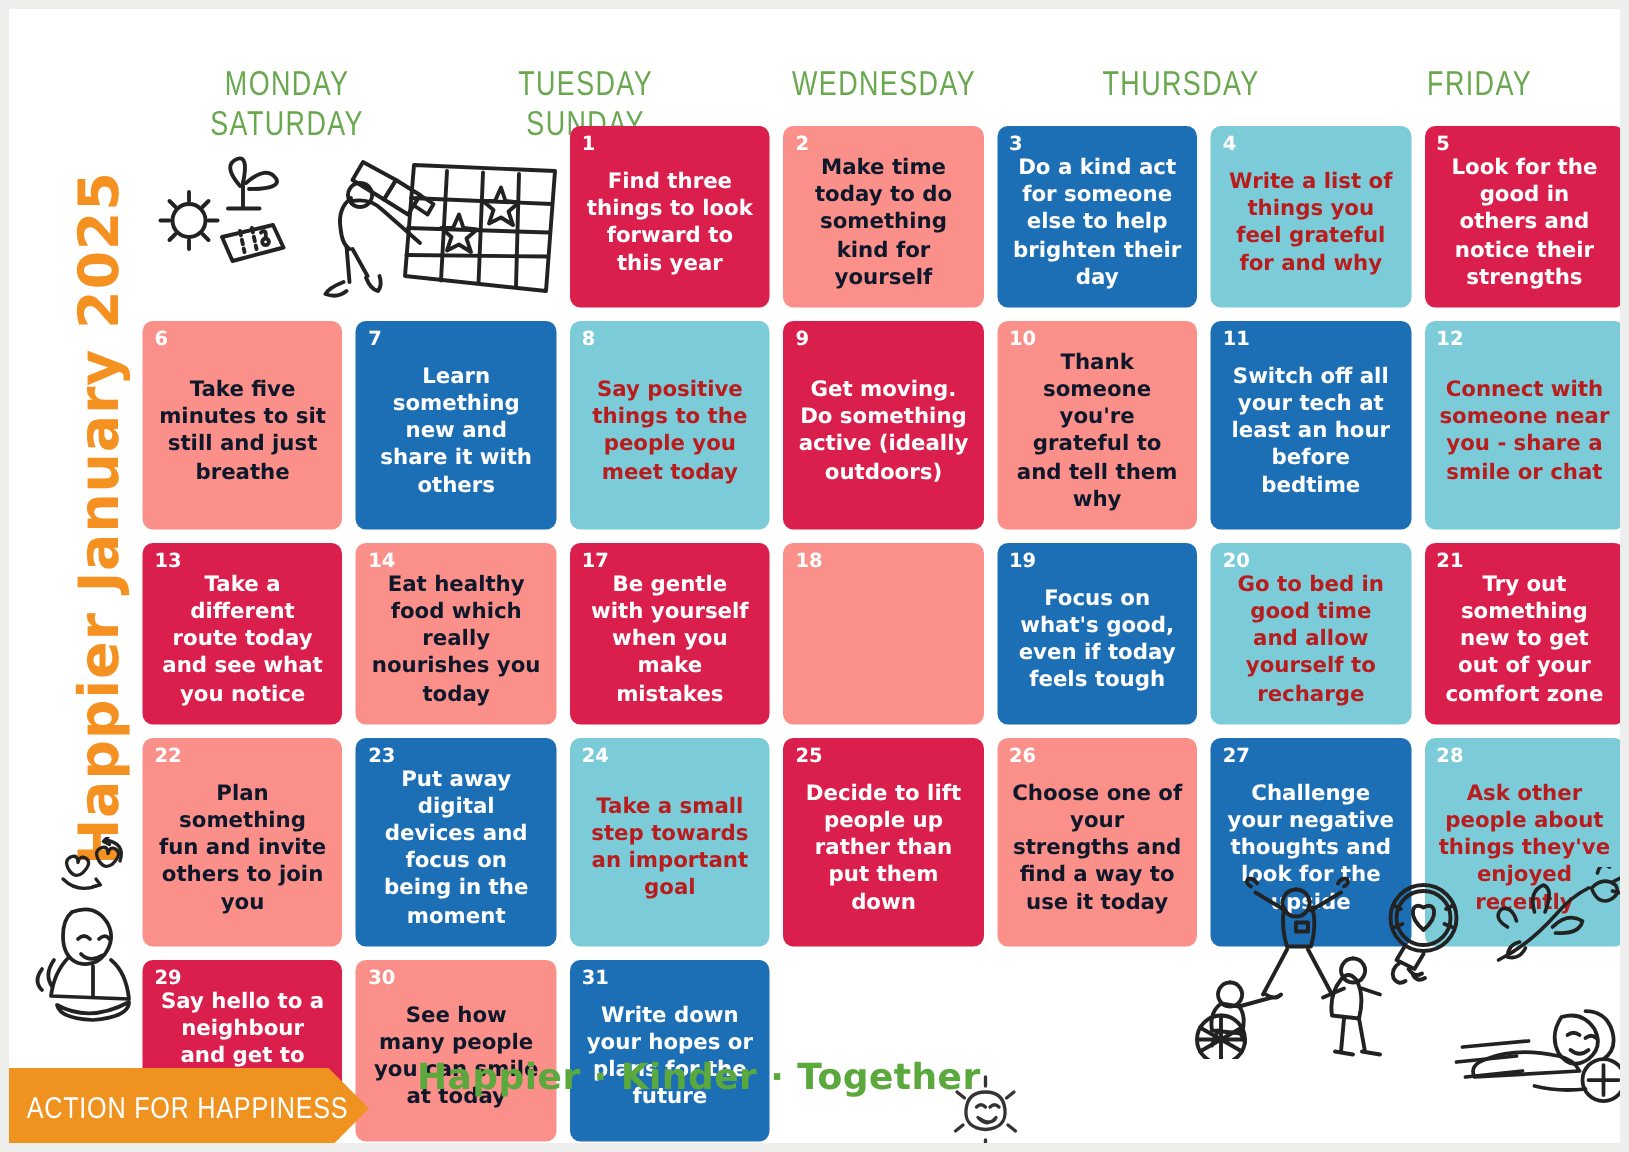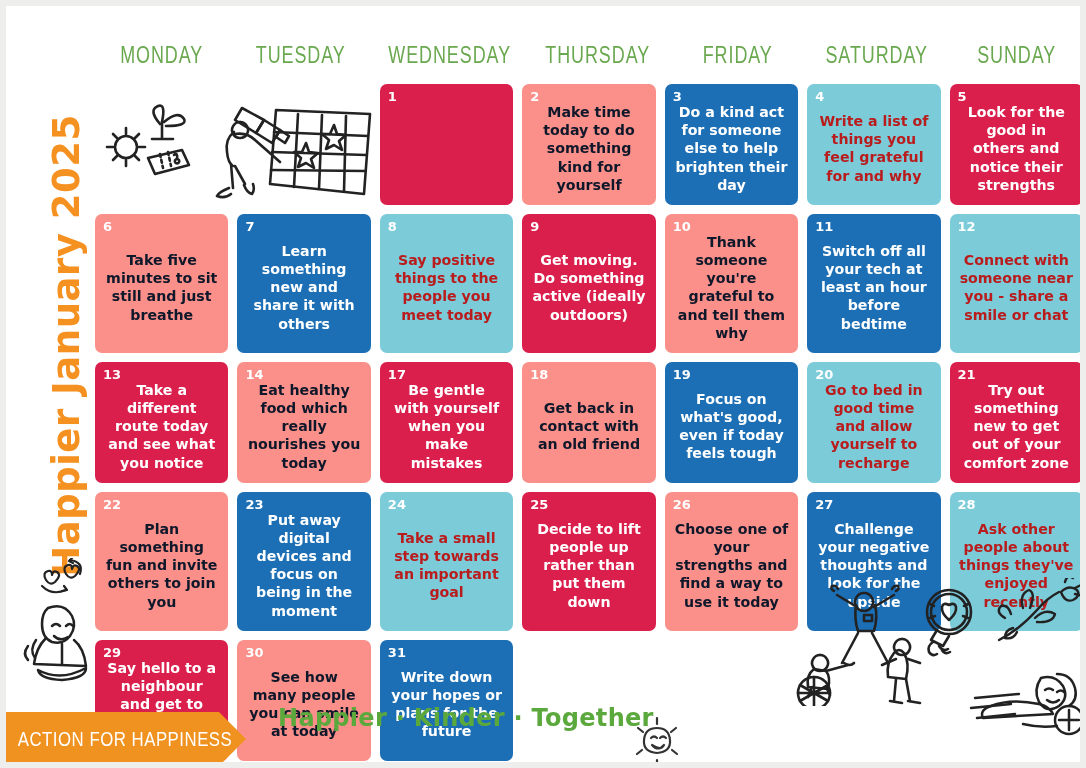--- a/index.html
+++ b/index.html
@@ -46,21 +46,21 @@
   }
 
   
   #weekday-row {
     position: absolute;
     left: 86px;
     top: 36px;
     width: 994px;
     height: 34px;
     display: grid;
-    grid-template-columns: repeat(7, 1fr);
+    grid-template-columns: repeat(5, 1fr);
   }
   .weekday {
     text-align: center;
     color: #6aa84f;
     font-family: "Liberation Sans Narrow", "Liberation Sans", sans-serif;
     font-size: 23px;
     font-weight: 400;
     letter-spacing: 1.2px;
     transform: scaleX(0.78);
     transform-origin: center center;
@@ -186,20 +186,21 @@
       <div class="weekday">FRIDAY</div>
       <div class="weekday">SATURDAY</div>
       <div class="weekday">SUNDAY</div>
     </div>
 
   <div id="grid">
       <div class="cell empty"></div>
       <div class="cell empty"></div>
       <div class="cell c-crimson">
         <div class="daynum">1</div>
+        <div class="daytext">Find three things to look forward to this year</div>
       </div>
       <div class="cell c-salmon">
         <div class="daynum">2</div>
         <div class="daytext">Make time today to do something kind for yourself</div>
       </div>
       <div class="cell c-blue">
         <div class="daynum">3</div>
         <div class="daytext">Do a kind act for someone else to help brighten their day</div>
       </div>
       <div class="cell c-teal">
@@ -245,21 +246,20 @@
       <div class="cell c-salmon">
         <div class="daynum">14</div>
         <div class="daytext">Eat healthy food which really nourishes you today</div>
       </div>
       <div class="cell c-crimson">
         <div class="daynum">17</div>
         <div class="daytext">Be gentle with yourself when you make mistakes</div>
       </div>
       <div class="cell c-salmon">
         <div class="daynum">18</div>
-        <div class="daytext">Get back in contact with an old friend</div>
       </div>
       <div class="cell c-blue">
         <div class="daynum">19</div>
         <div class="daytext">Focus on what's good, even if today feels tough</div>
       </div>
       <div class="cell c-teal">
         <div class="daynum">20</div>
         <div class="daytext">Go to bed in good time and allow yourself to recharge</div>
       </div>
       <div class="cell c-crimson">

